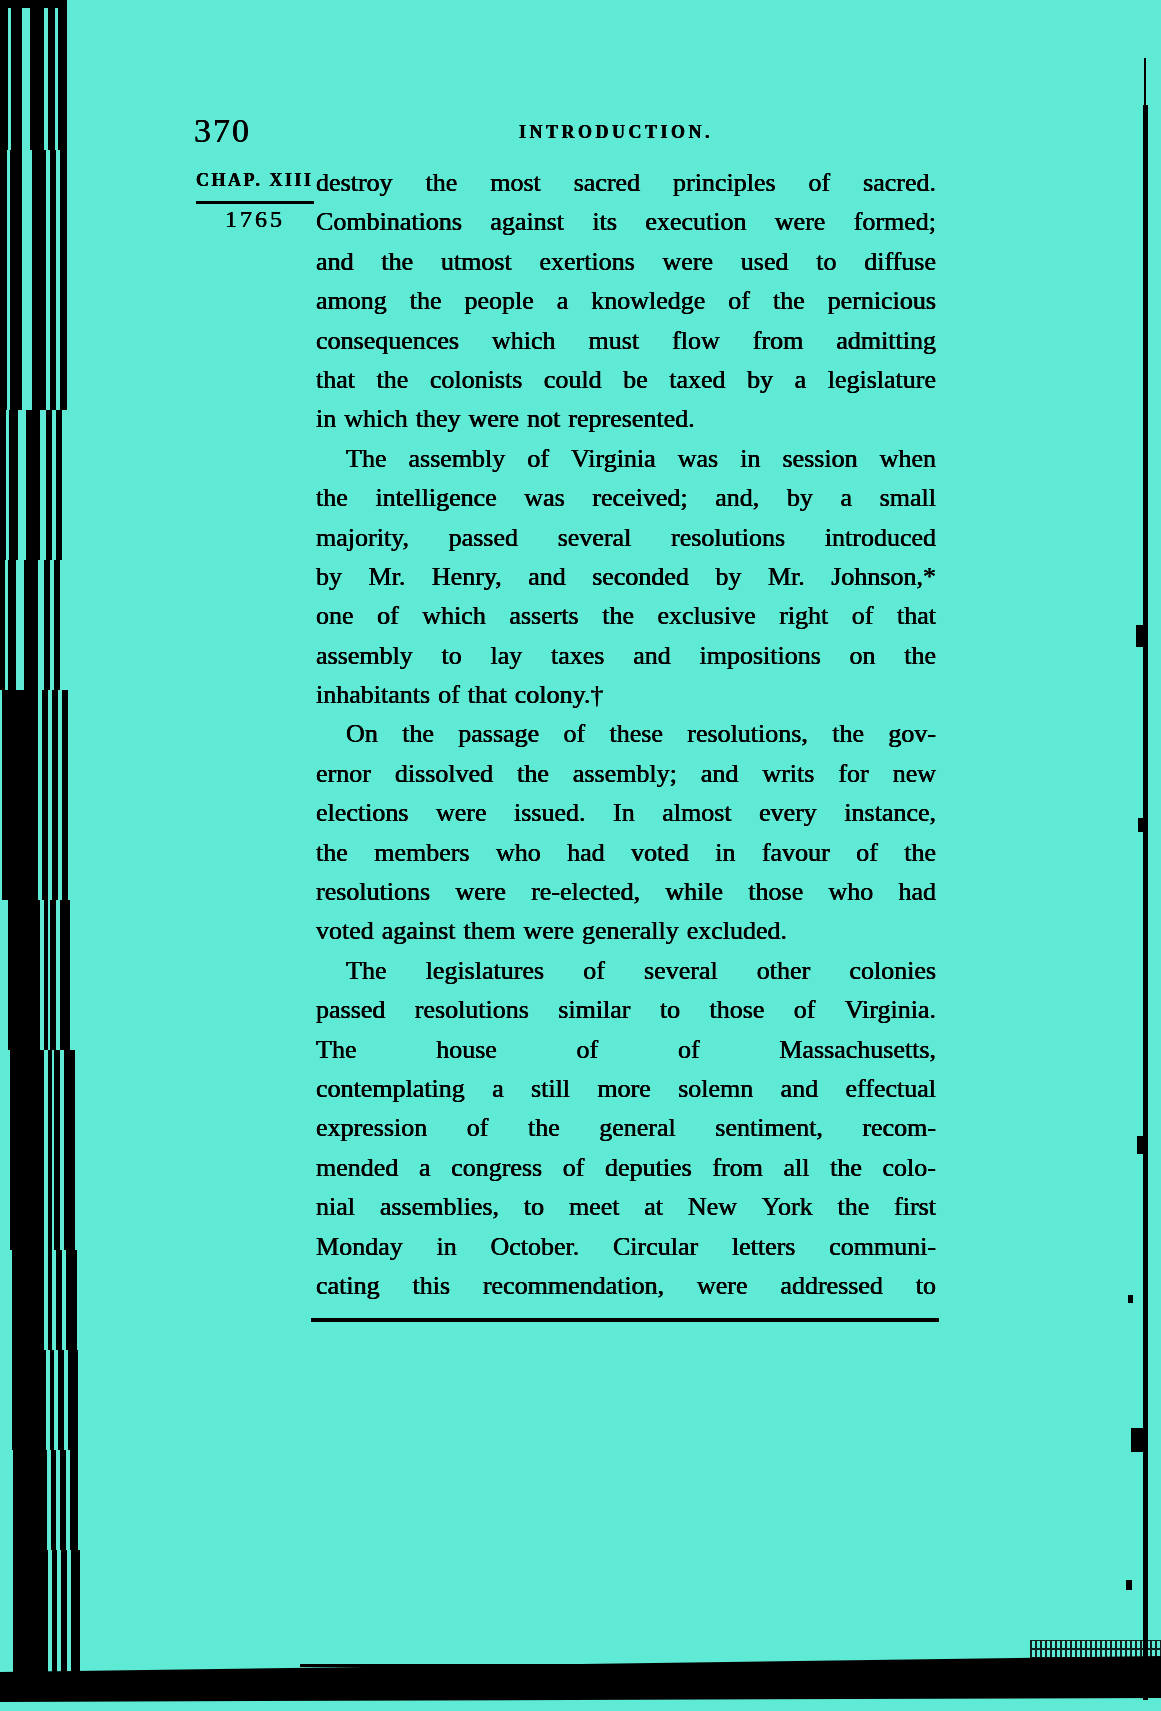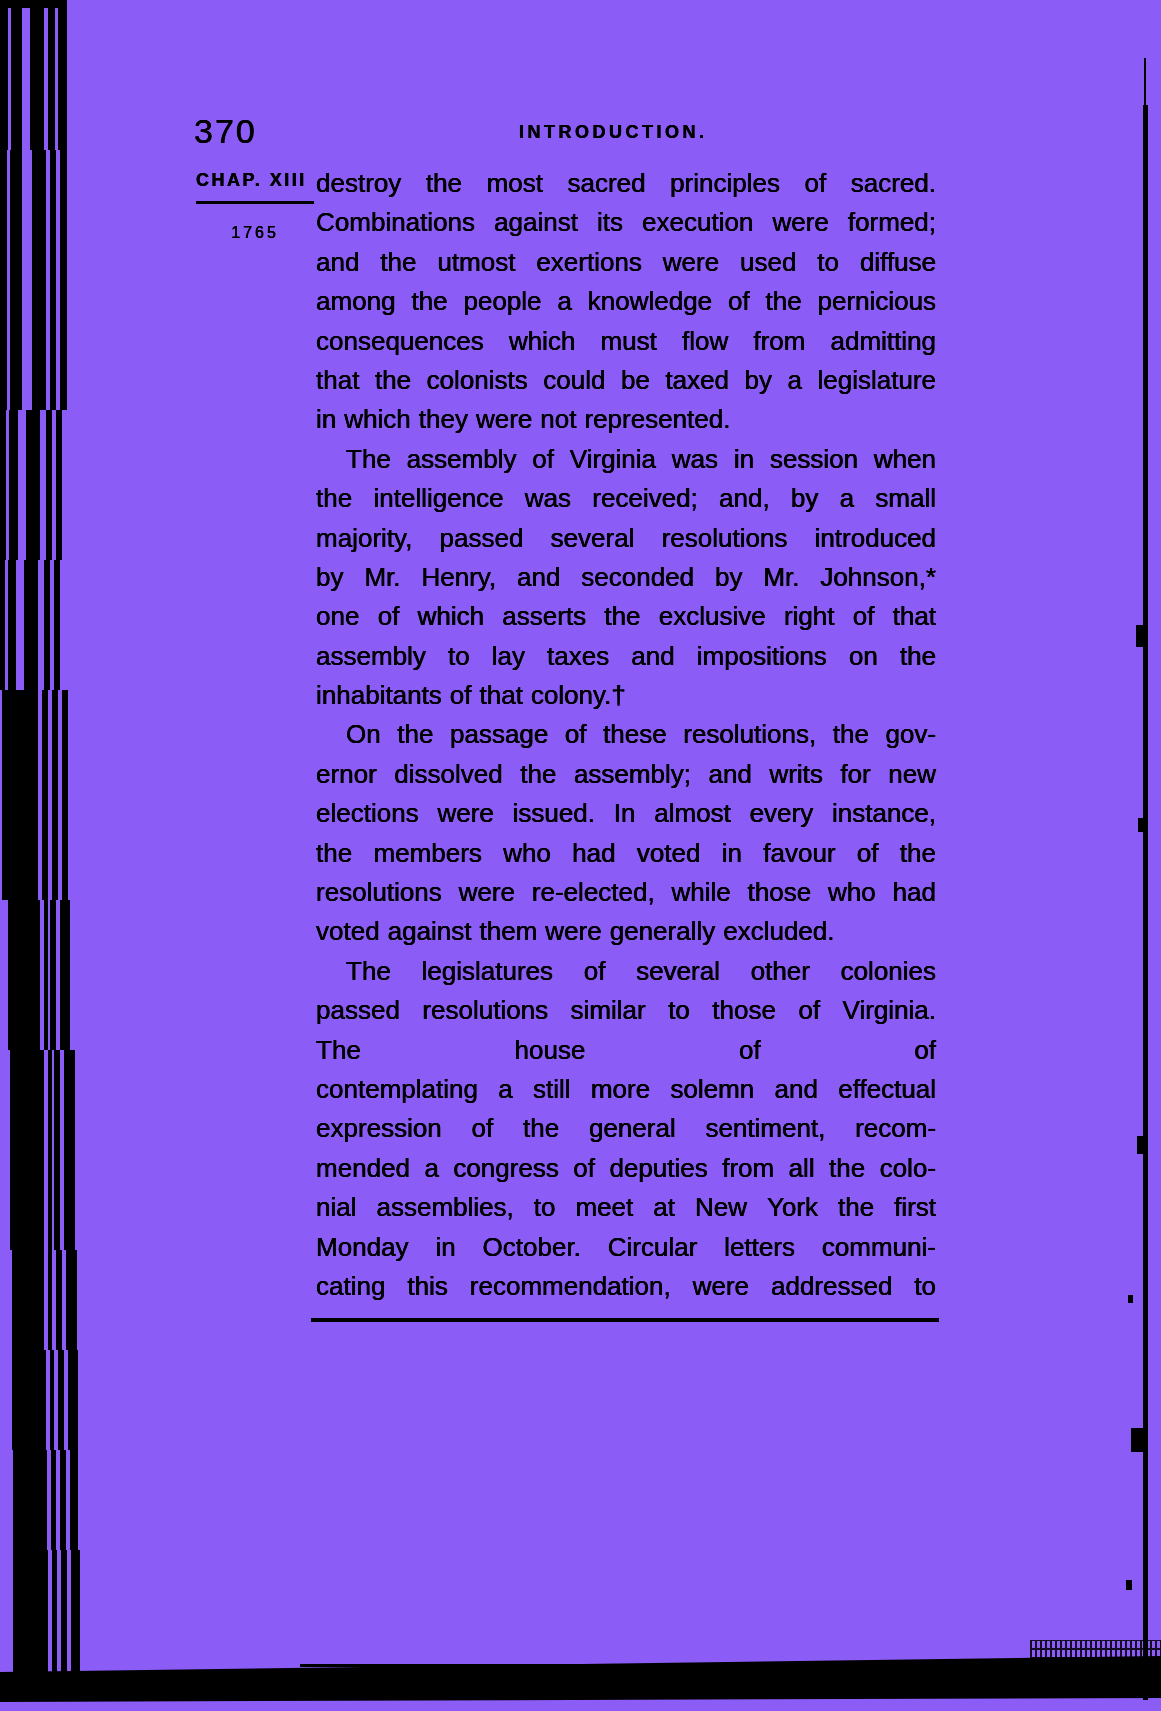--- a/index.html
+++ b/index.html
@@ -1,40 +1,40 @@
 <!DOCTYPE html>
 <html><head>
 <meta charset="utf-8">
 <style>
   html,body{margin:0;padding:0;background:#ffffff;}
   .scan{
     position:relative;
     width:1161px;height:1711px;
-    background:#8b5cf6;
+    background:#5eead4;
     overflow:hidden;
-    font-family:Liberation Sans, sans-serif;
+    font-family:Liberation Serif, serif;
     color:#000;
   }
   .ink{ text-shadow:0.35px 0 0 currentColor, -0.2px 0 0 currentColor; }
 
   
   .page-number{
     position:absolute; left:194px; top:112px;
     font-size:34px; letter-spacing:2px;
   }
   .running-header{
     position:absolute; left:519px; top:122px;
     font-size:18px; letter-spacing:3.5px; font-weight:600;
   }
 
   
   .margin-note{ position:absolute; left:196px; top:170px; width:118px; }
   .chapter-label{ font-size:18px; letter-spacing:2.5px; font-weight:600; white-space:nowrap; }
   .margin-rule{ margin-top:10px; width:118px; height:3px; background:#000; }
-  .year-label{ margin-top:20px; text-align:center; font-size:16px; letter-spacing:3px; }
+  .year-label{ margin-top:2px; text-align:center; font-size:24px; letter-spacing:3px; }
 
   
   .body-text{ position:absolute; left:316px; top:168px; width:620px; font-size:26px; }
   .line{
     display:flex; justify-content:space-between;
     height:39.4px; white-space:nowrap;text-align:right;
   }
   .line--last{ justify-content:flex-start; column-gap:8px; }
   .line--indent{ padding-left:30px; }
 
@@ -278,20 +278,21 @@
         <span>to</span>
         <span>those</span>
         <span>of</span>
         <span>Virginia.</span>
       </div>
       <div class="line">
         <span>The</span>
         <span>house</span>
         <span>of</span>
         <span>of</span>
+        <span>Massachusetts,</span>
       </div>
       <div class="line">
         <span>contemplating</span>
         <span>a</span>
         <span>still</span>
         <span>more</span>
         <span>solemn</span>
         <span>and</span>
         <span>effectual</span>
       </div>

